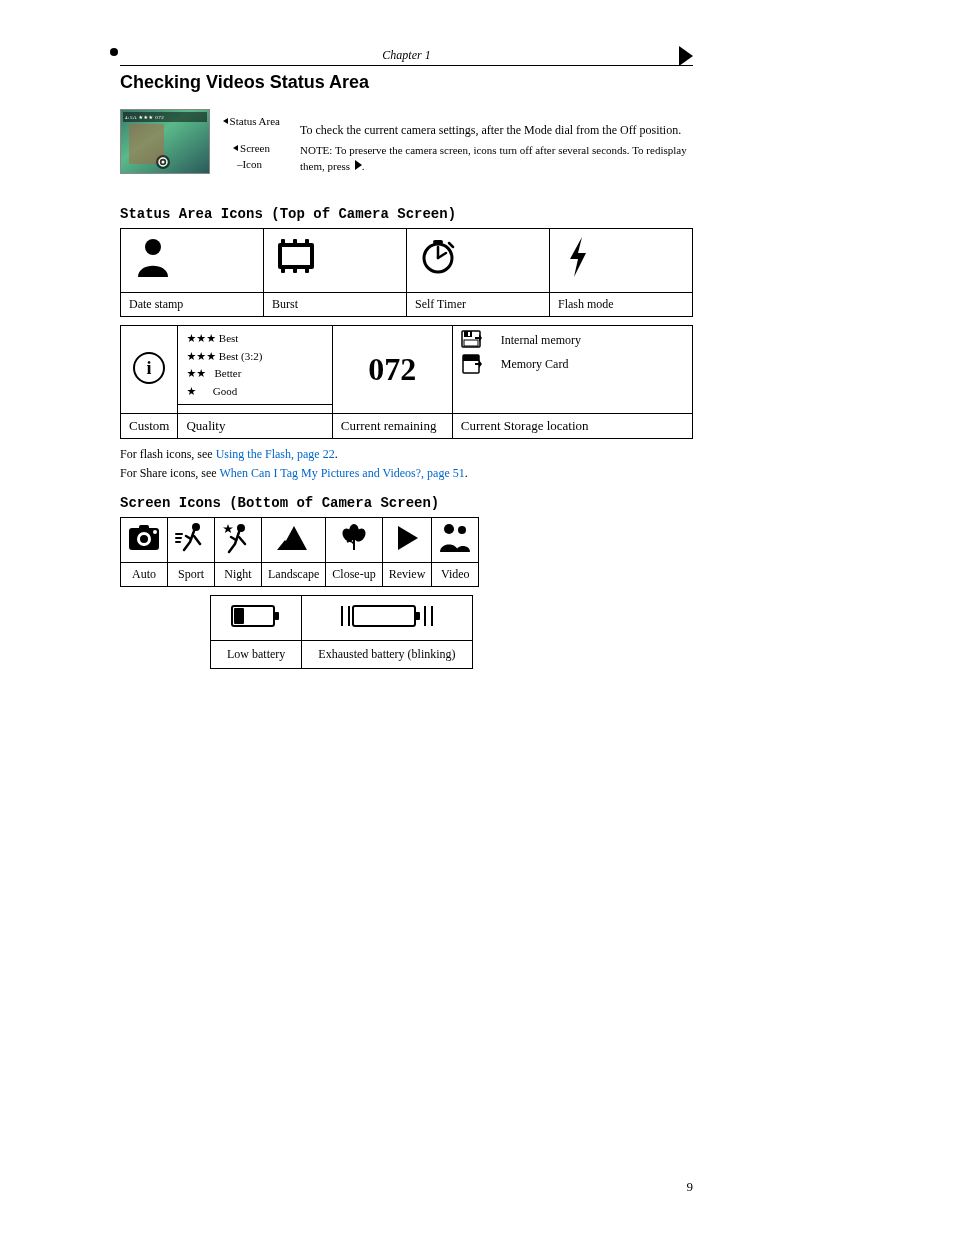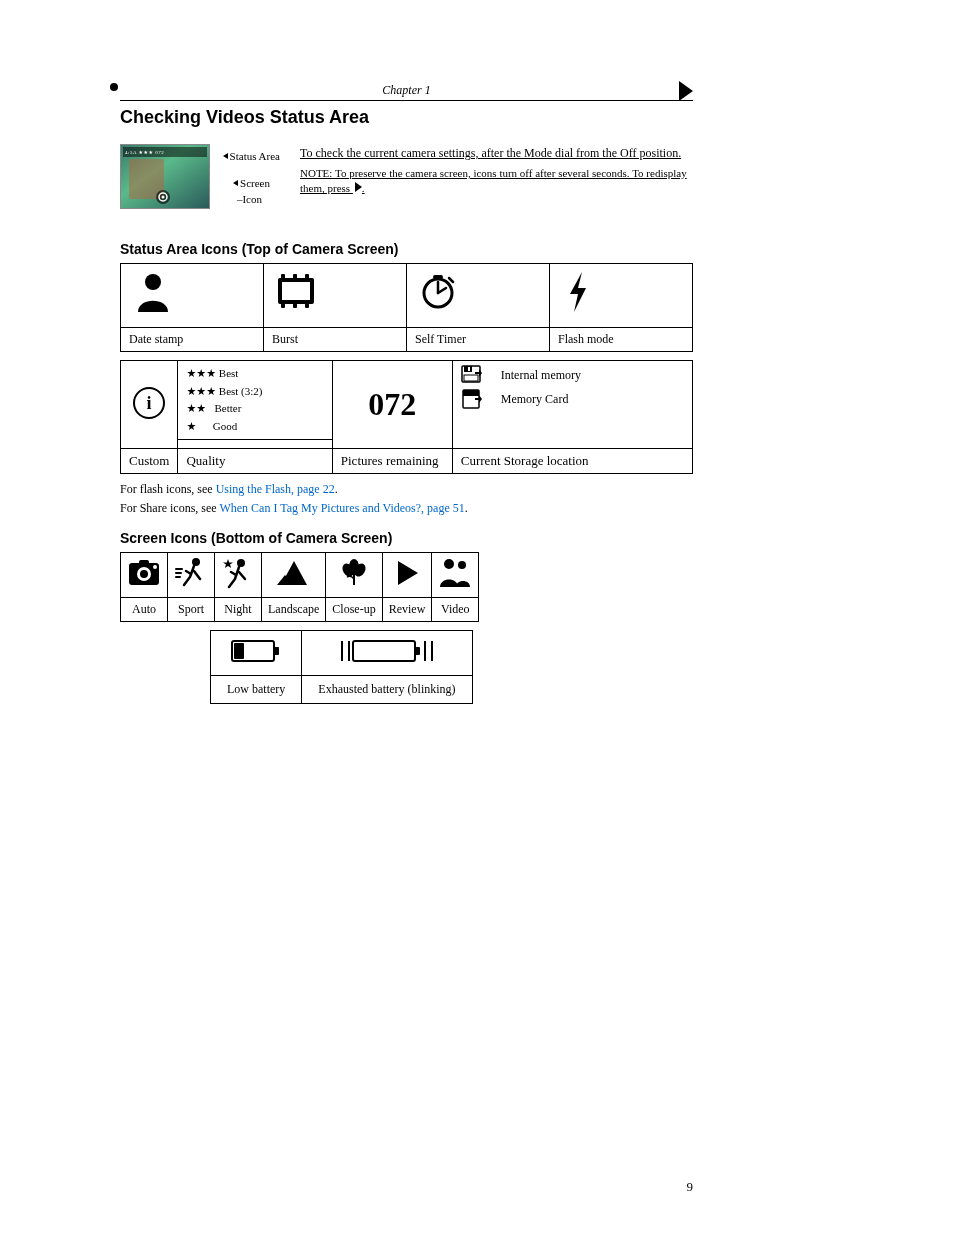--- a/index.html
+++ b/index.html
@@ -9,21 +9,21 @@
       background: #fff;
       font-family: 'Times New Roman', Times, serif;
       font-size: 13px;
       color: #000;
       position: relative;
     }
 
     .page-container {
       width: 773px;
       min-height: 1235px;
-      padding: 83px 80px 60px 120px;
+      padding: 48px 80px 60px 120px;
       position: relative;
     }
 
     
     .chapter-header {
       text-align: center;
       font-size: 12px;
       font-style: italic;
       margin-bottom: 4px;
       color: #000;
@@ -60,24 +60,23 @@
       font-size: 18px;
       font-weight: bold;
       font-family: Arial, sans-serif;
       margin-bottom: 16px;
       margin-top: 6px;
     }
 
     
     .intro-section {
       display: flex;
-      align-items: flex-start;
+      align-items: flex-end;
       margin-bottom: 32px;
       gap: 10px;
-      text-decoration: underline;
     }
     .camera-image {
       width: 90px;
       height: 65px;
       background: linear-gradient(135deg, #2a6e5a, #4a9e7a, #1a4e4a);
       border: 1px solid #888;
       position: relative;
       flex-shrink: 0;
     }
     .camera-image-overlay {
@@ -112,21 +111,21 @@
     .intro-note {
       font-size: 11px;
       line-height: 1.4;
       margin-top: 4px;
     }
 
     
     .section-header {
       font-size: 14px;
       font-weight: bold;
-      font-family: Liberation Sans, sans-serif;
+      font-family: Liberation Mono, monospace;
       margin: 14px 0 6px 0;
     }
 
     
     .icons-table {
       border-collapse: collapse;
       width: 100%;
       margin-bottom: 8px;
     }
     .icons-table td {
@@ -370,21 +369,21 @@
           <span>Memory Card</span>
         </div>
       </td>
     </tr>
     <tr>
       <td></td>
     </tr>
     <tr>
       <td>Custom</td>
       <td>Quality</td>
-      <td>Pictures remaining</td>
+      <td>Current remaining</td>
       <td>Current Storage location</td>
     </tr>
   </tbody>
     </table>
 
   <div class="ref-line">
     For flash icons, see <a class="ref-link">Using the Flash, page 22</a>.
   </div>
   <div class="ref-line">
     For Share icons, see <a class="ref-link">When Can I Tag My Pictures and Videos?, page 51</a>.

